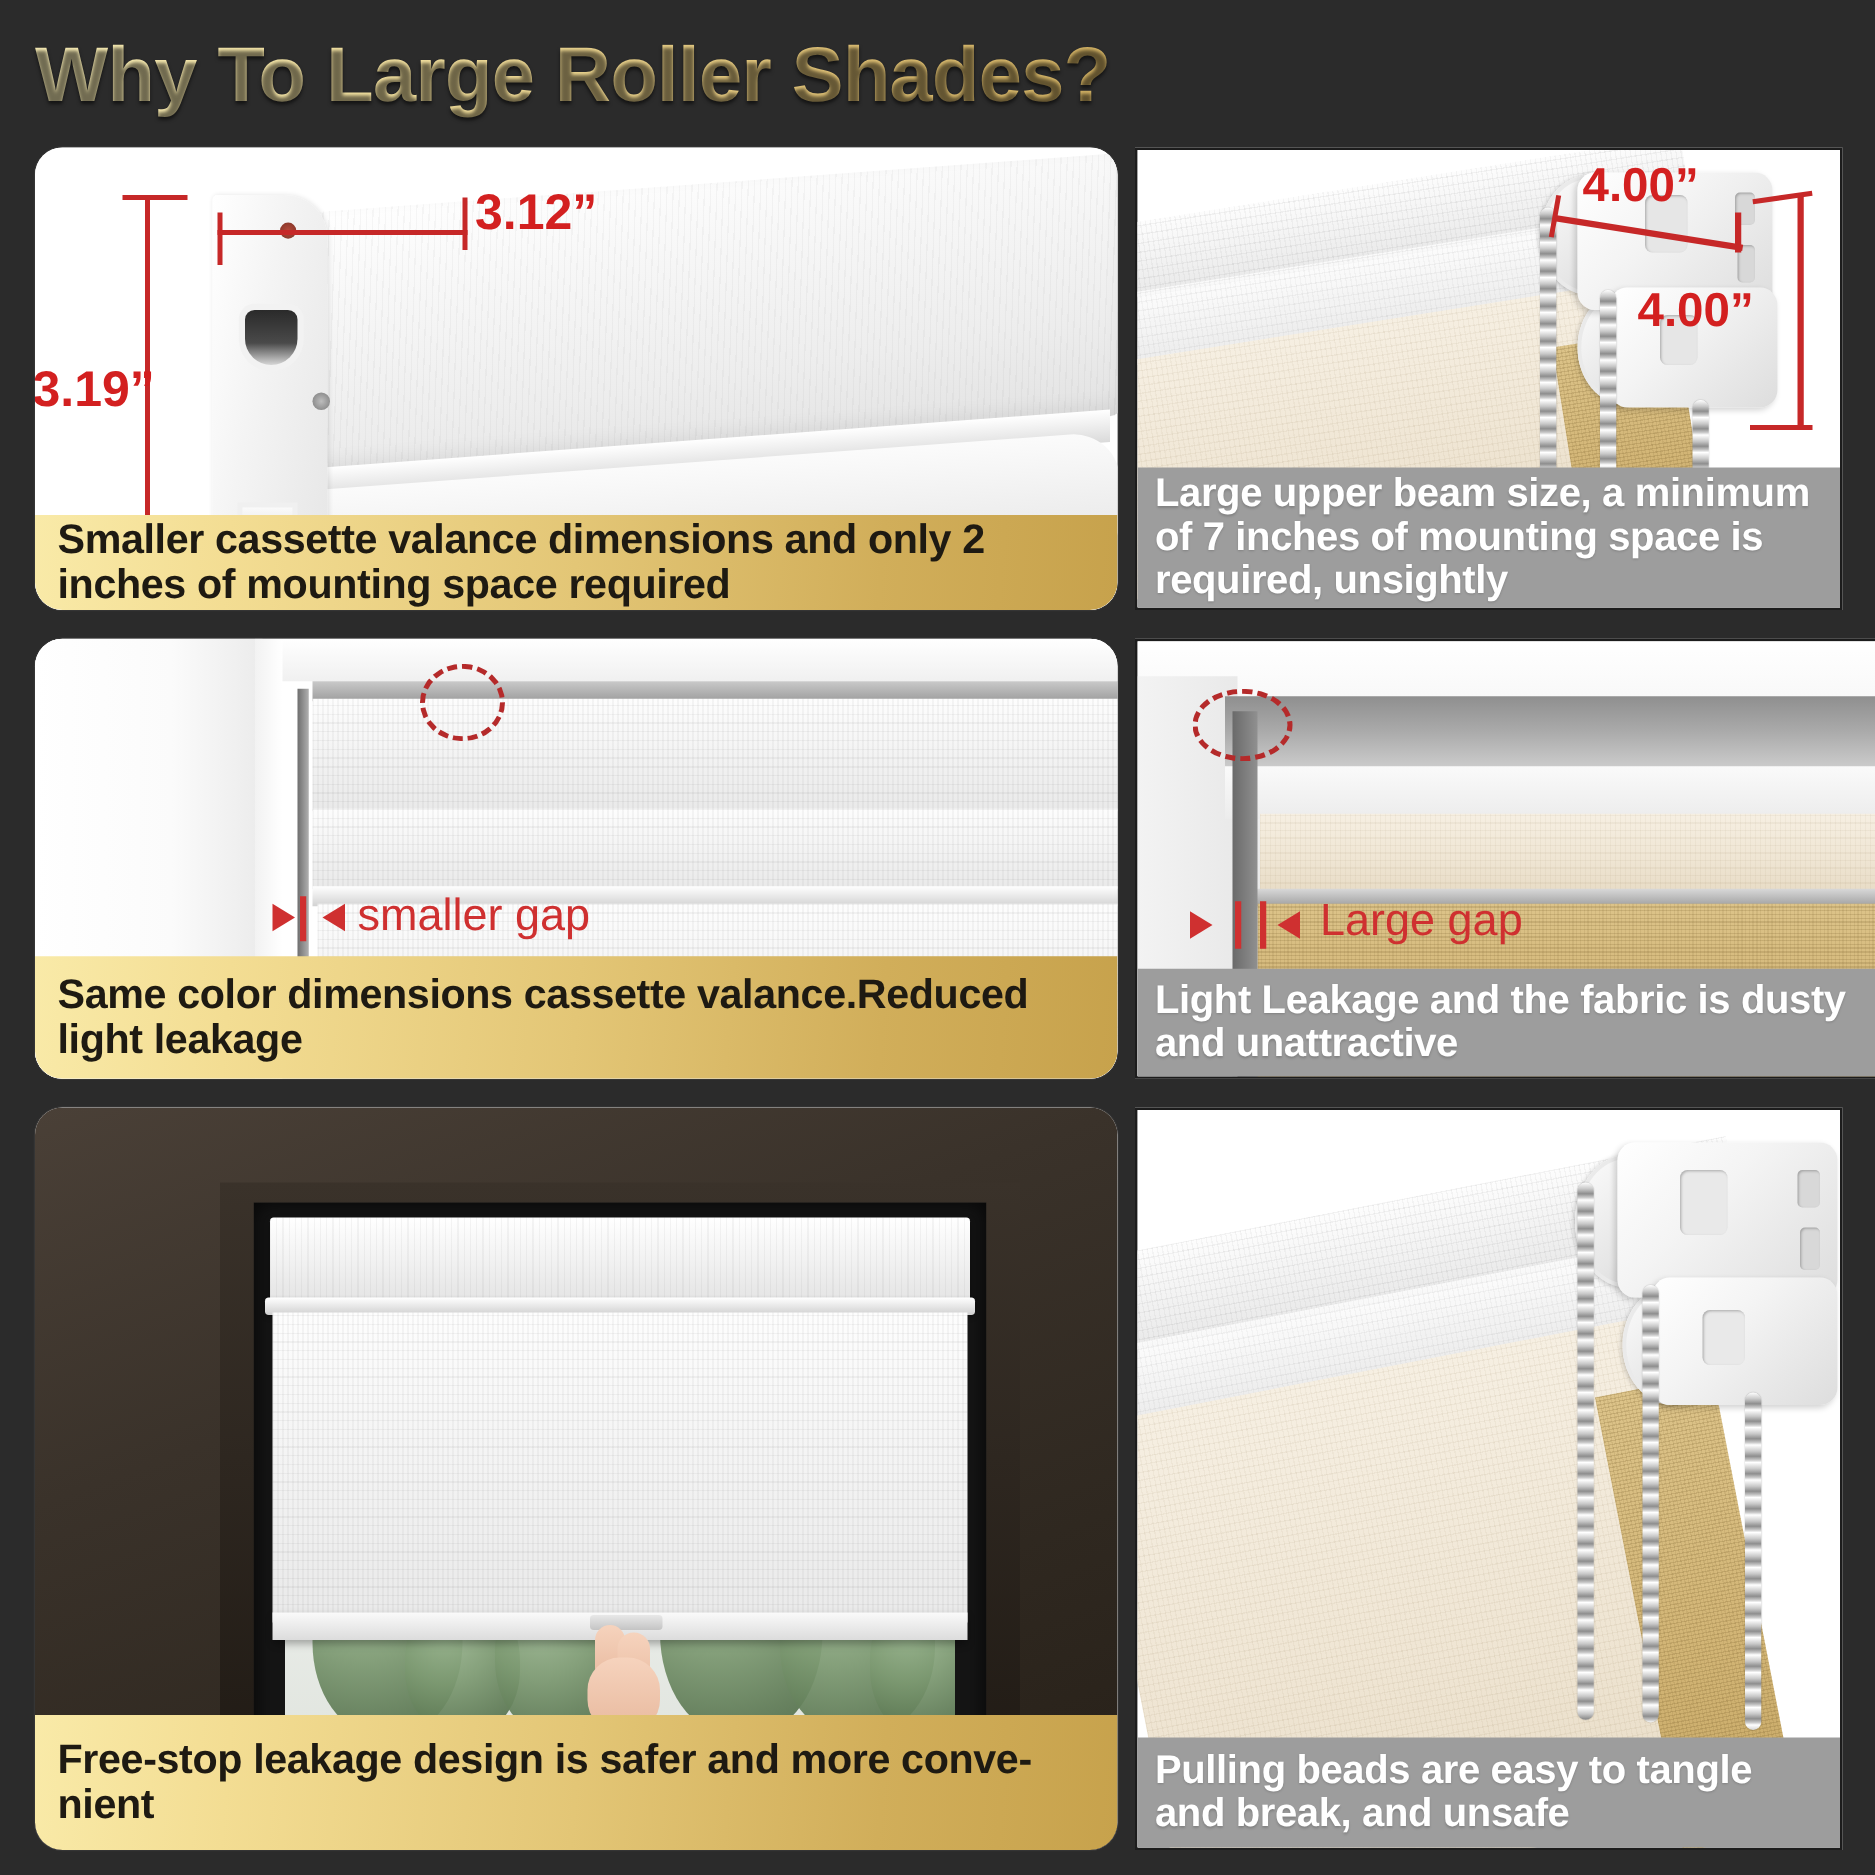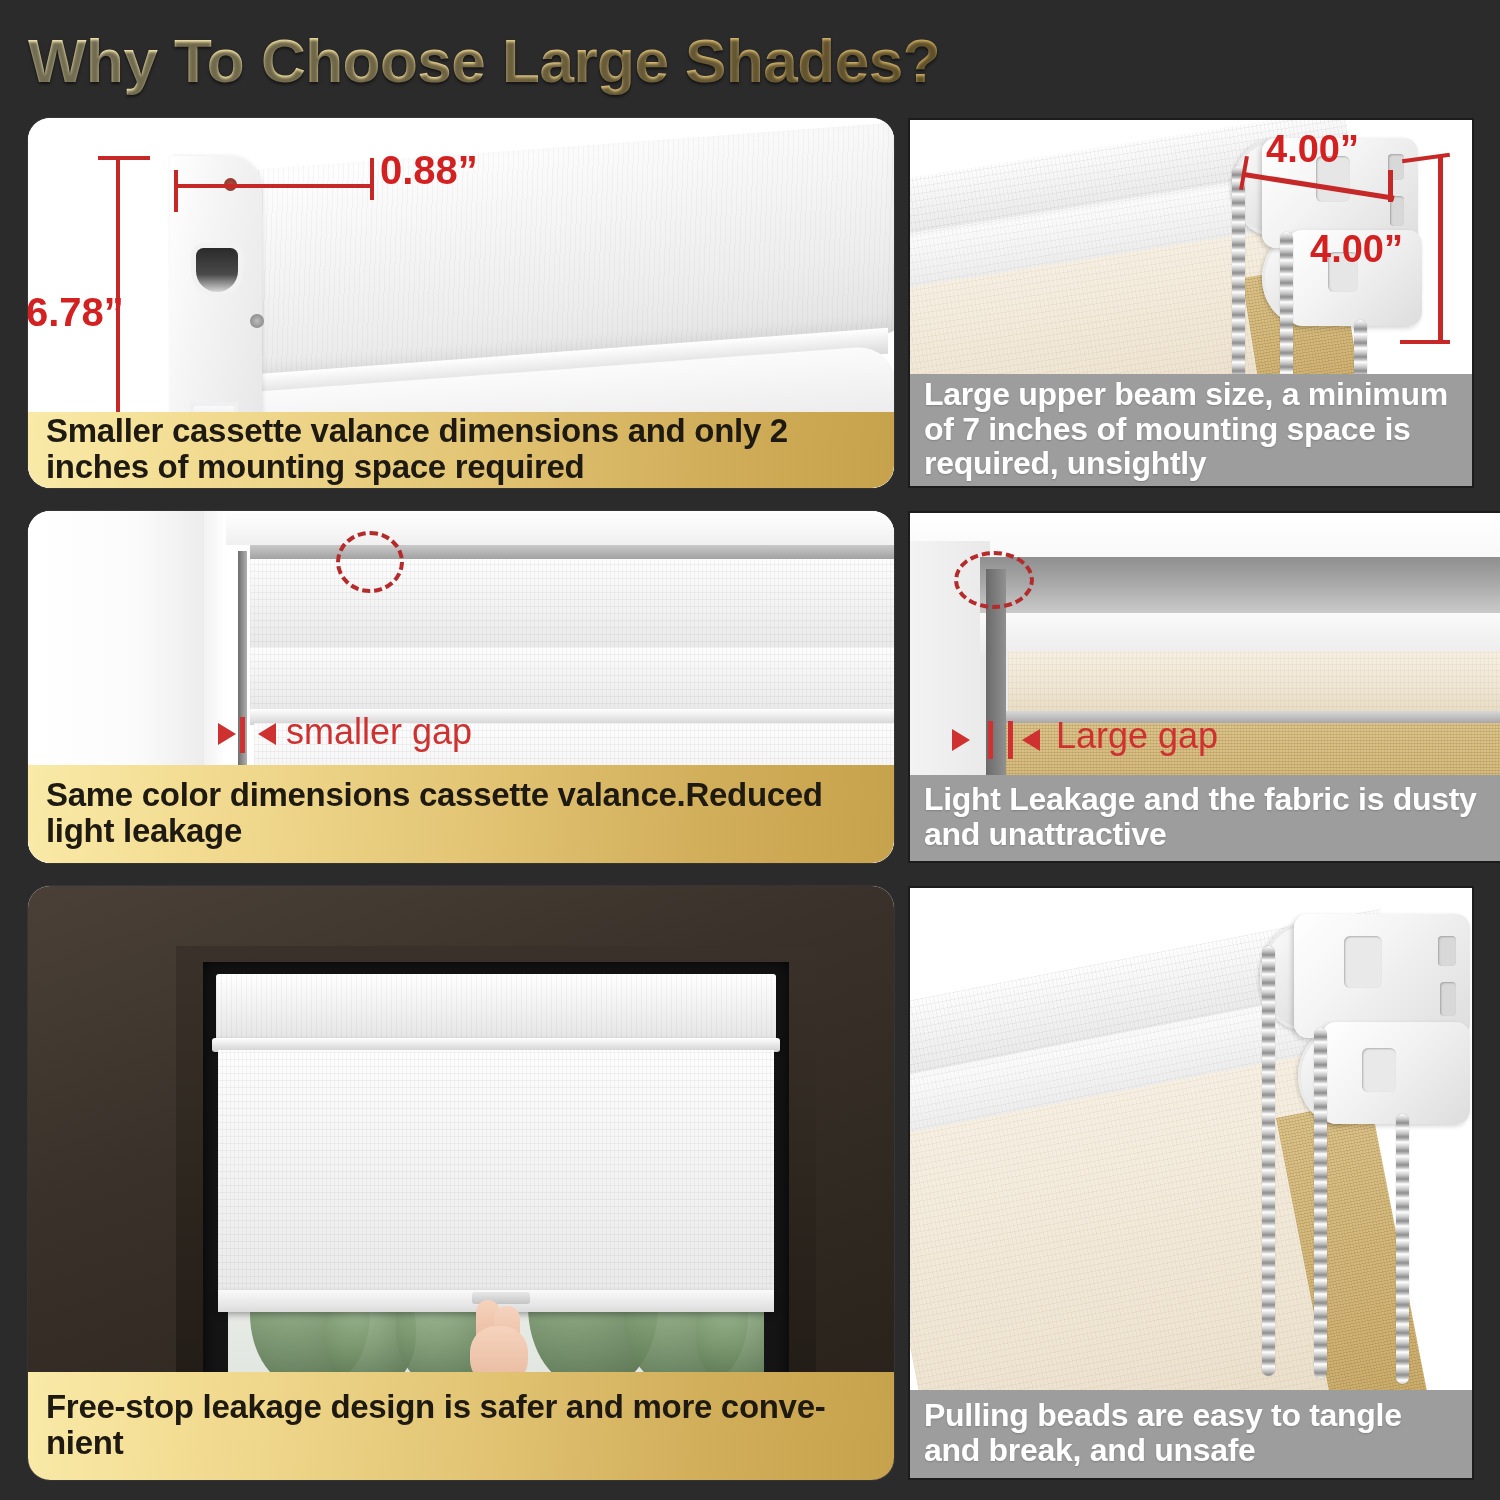--- a/index.html
+++ b/index.html
@@ -261,45 +261,45 @@
     box-shadow: 0 2px 4px rgba(0,0,0,0.3); }
   #p3-shade { position:absolute; left:190px; top:164px; width:556px; height:248px; }
   #p3-rail { position:absolute; left:190px; top:404px; width:556px; height:22px;
     background: linear-gradient(180deg,#fafafa,#dcdcdc); box-shadow: 0 3px 6px rgba(0,0,0,0.3); }
   #p3-hand { position:absolute; left:436px; top:414px; width:74px; height:140px; }
   .finger { position:absolute; background: linear-gradient(180deg,#f6d3bd 0%, #e8b99e 100%); border-radius: 16px; }
 </style>
 </head>
 <body>
 
-<div id="page-title">Why To Choose Large Shades?</div>
+<div id="page-title">Why To Large Roller Shades?</div>
 
 <div class="panel panel-good" id="panel-good-1">
   <div class="art">
     <div class="white-bg"></div>
 
     <div id="p1-cass-body"></div>
     <div id="p1-cass-lip"></div>
     <div id="p1-roll" class="fabric-white"></div>
     <div id="p1-drop" class="fabric-white"></div>
     <div id="p1-endcap"></div>
     <div id="p1-slot"></div>
     <div id="p1-screw-a"></div>
     <div id="p1-screw-b"></div>
     <div id="p1-knob"></div>
 
     <div class="dim-line" style="left:146px; top:52px; width:4px; height:42px;"></div>
     <div class="dim-line" style="left:146px; top:66px; width:200px; height:4px;"></div>
     <div class="dim-line" style="left:342px; top:40px; width:4px; height:42px;"></div>
-    <div class="dim-label" style="left:352px; top:30px; font-size:40px;">0.88”</div>
+    <div class="dim-label" style="left:352px; top:30px; font-size:40px;">3.12”</div>
 
     <div class="dim-line" style="left:88px; top:38px; width:4px; height:316px;"></div>
     <div class="dim-line" style="left:70px; top:38px; width:52px; height:4px;"></div>
     <div class="dim-line" style="left:70px; top:350px; width:52px; height:4px;"></div>
-    <div class="dim-label" style="left:-2px; top:172px; font-size:40px;">6.78”</div>
+    <div class="dim-label" style="left:-2px; top:172px; font-size:40px;">3.19”</div>
   </div>
 
   <div class="caption caption-gold" id="cap-good-1">
     <span class="caption-text">Smaller cassette valance dimensions and only 2 inches of mounting space required</span>
   </div>
 </div>
 
 <div class="panel panel-bad" id="panel-bad-1">
   <div class="art">
     <div class="white-bg"></div>

